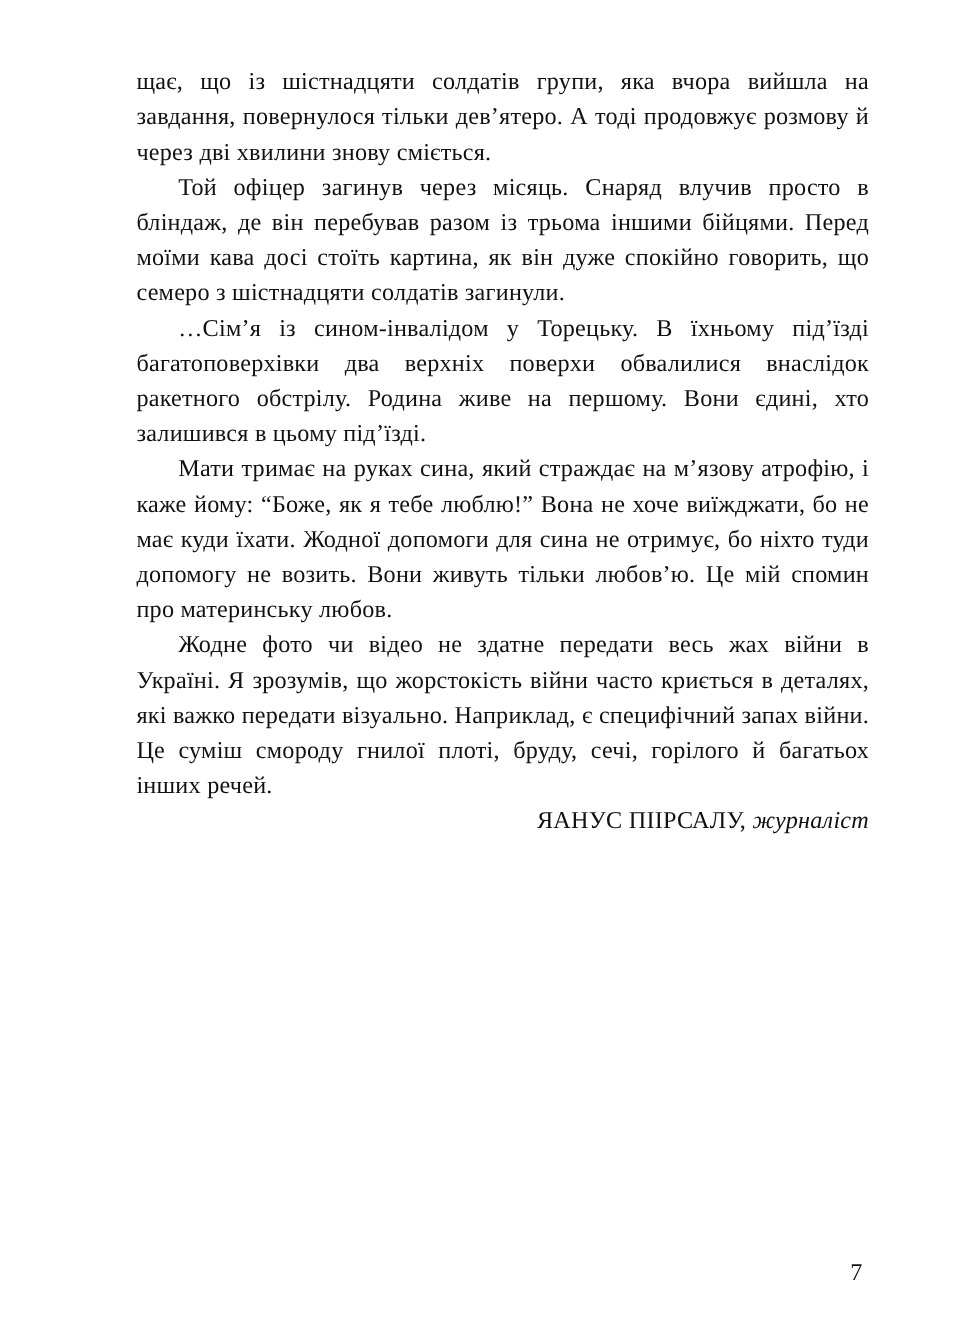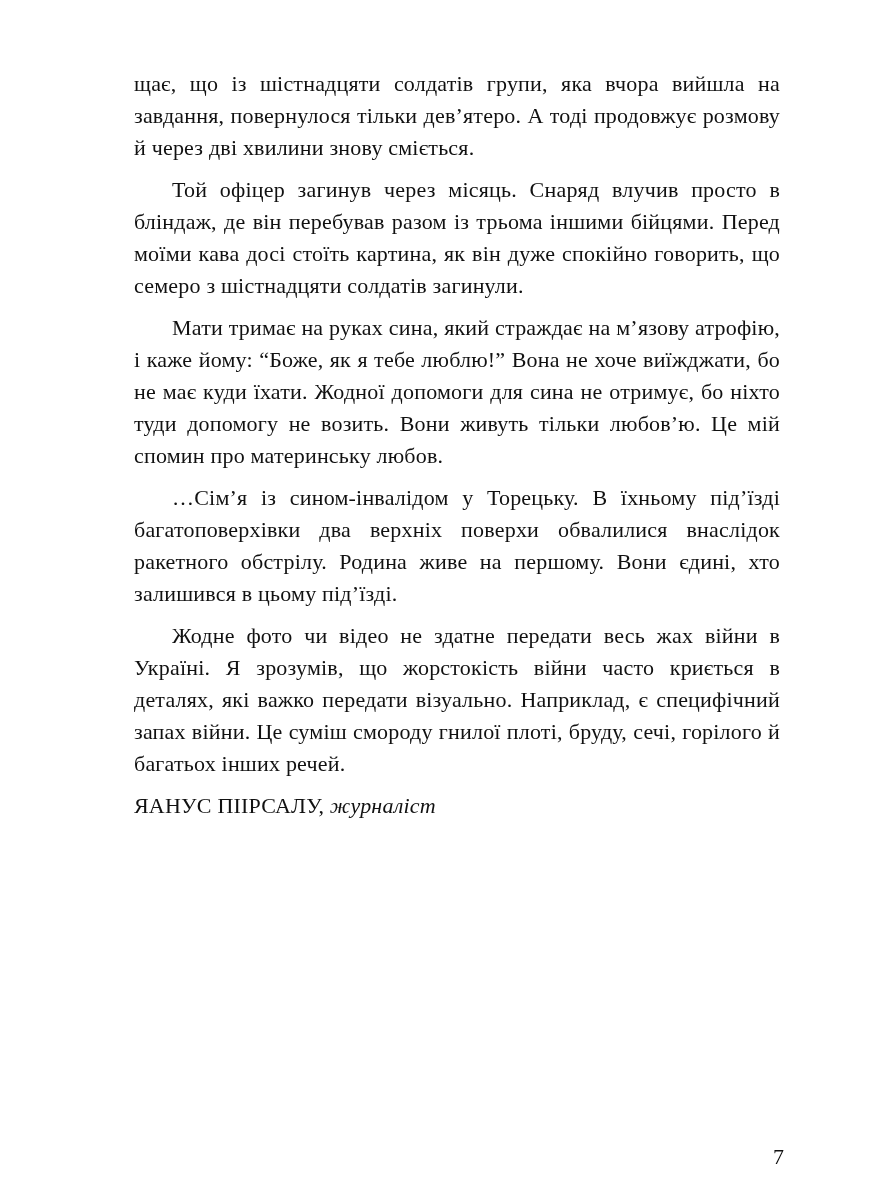--- a/index.html
+++ b/index.html
@@ -20,29 +20,29 @@
     position: absolute;
     left: 124px;
     top: 58px;
     width: 666px;
     font-size: 22px;
     line-height: 32px;
     text-align: justify;
     letter-spacing: 0.2px;
   }
   .text-block p {
-    margin: 10px;
+    margin: 0;
     padding: 0;
     text-indent: 38px;
   }
   .text-block p.no-indent {
     text-indent: 0;
   }
   .signature {
-    text-align: left;
+    text-align: right;
     text-indent: 0 !important;
   }
   .signature .role {
     font-style: italic;
   }
   .page-number {
     position: absolute;
     right: 86px;
     bottom: 32px;
     font-size: 22px;
@@ -50,19 +50,19 @@
     color: #111111;
   }
 </style>
 </head>
 <body>
 
 <div class="page">
   <div class="text-block">
     <p class="no-indent">щає, що із шістнадцяти солдатів групи, яка вчора вийшла на завдання, повернулося тільки дев’ятеро. А тоді продовжує розмову й через дві хвилини знову сміється.</p>
     <p>Той офіцер загинув через місяць. Снаряд влучив просто в бліндаж, де він перебував разом із трьома іншими бійцями. Перед моїми кава досі стоїть картина, як він дуже спокійно говорить, що семеро з шістнадцяти солдатів загинули.</p>
+    <p>…Сім’я із сином-інвалідом у Торецьку. В їхньому під’їзді багатоповерхівки два верхніх поверхи обвалилися внаслідок ракетного обстрілу. Родина живе на першому. Вони єдині, хто залишився в цьому під’їзді.</p>
     <p>Мати тримає на руках сина, який страждає на м’язову атрофію, і каже йому: “Боже, як я тебе люблю!” Вона не хоче виїжджати, бо не має куди їхати. Жодної допомоги для сина не отримує, бо ніхто туди допомогу не возить. Вони живуть тільки любов’ю. Це мій спомин про материнську любов.</p>
-    <p>…Сім’я із сином-інвалідом у Торецьку. В їхньому під’їзді багатоповерхівки два верхніх поверхи обвалилися внаслідок ракетного обстрілу. Родина живе на першому. Вони єдині, хто залишився в цьому під’їзді.</p>
     <p>Жодне фото чи відео не здатне передати весь жах війни в Україні. Я зрозумів, що жорстокість війни часто криється в деталях, які важко передати візуально. Наприклад, є специфічний запах війни. Це суміш смороду гнилої плоті, бруду, сечі, горілого й багатьох інших речей.</p>
     <p class="signature"><span class="name">ЯАНУС ПІІРСАЛУ,</span> <span class="role">журналіст</span></p>
   </div>
   <div class="page-number">7</div>
 </div>
 
 </body></html>

